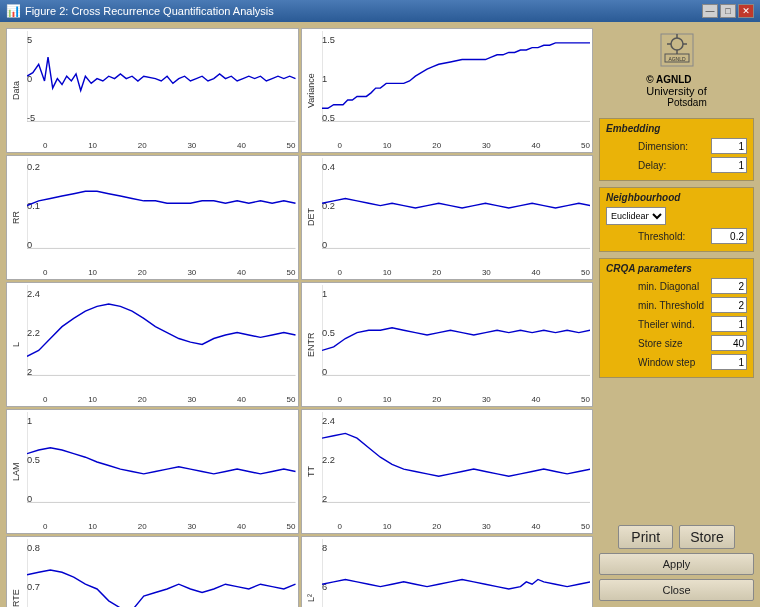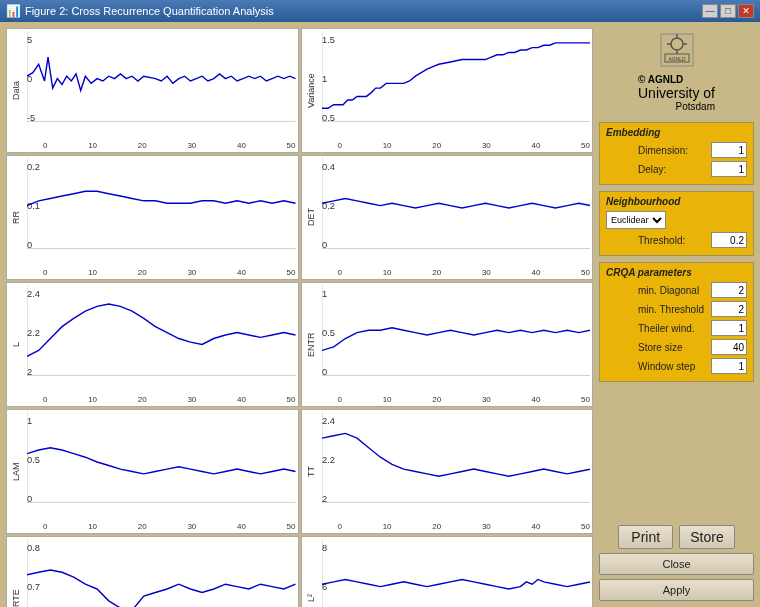--- a/index.html
+++ b/index.html
@@ -418,21 +418,21 @@
         <circle cx="18" cy="12" r="6" fill="none" stroke="#555" stroke-width="1.5"></circle>
         <line x1="18" y1="6" x2="18" y2="2" stroke="#555" stroke-width="1.5"></line>
         <line x1="18" y1="18" x2="18" y2="22" stroke="#555" stroke-width="1.5"></line>
         <line x1="12" y1="12" x2="8" y2="12" stroke="#555" stroke-width="1.5"></line>
         <line x1="24" y1="12" x2="28" y2="12" stroke="#555" stroke-width="1.5"></line>
         <rect x="6" y="22" width="24" height="8" fill="#c8b888" stroke="#555" stroke-width="1"></rect>
         <text x="18" y="29" text-anchor="middle" font-size="5" fill="#333">AGNLD</text>
       </svg>
       <div>
         <div style="font-weight:bold;font-size:10px;">© AGNLD</div>
-        <div style="font-size:14px;">University of</div>
+        <div style="font-size:11px;">University of</div>
         <div style="font-size:10px;text-align:right;">Potsdam</div>
       </div>
     </div>
 
     <div class="panel-box">
       <div class="panel-title">Embedding</div>
       <div class="param-row">
         <span class="param-label">Dimension:</span>
         <input class="param-input" type="text" value="1" style="">
       </div>
@@ -477,18 +477,18 @@
         <span class="param-label">Window step</span>
         <input class="param-input" type="text" value="1" style="">
       </div>
     </div>
 
     <div class="button-area">
       <div class="btn-row">
         <button class="btn">Print</button>
         <button class="btn">Store</button>
       </div>
+      <button class="btn-wide">Apply</button>
       <button class="btn-wide">Close</button>
-      <button class="btn-wide">Apply</button>
     </div>
 
   </div>
 </div>
 
 </body></html>

